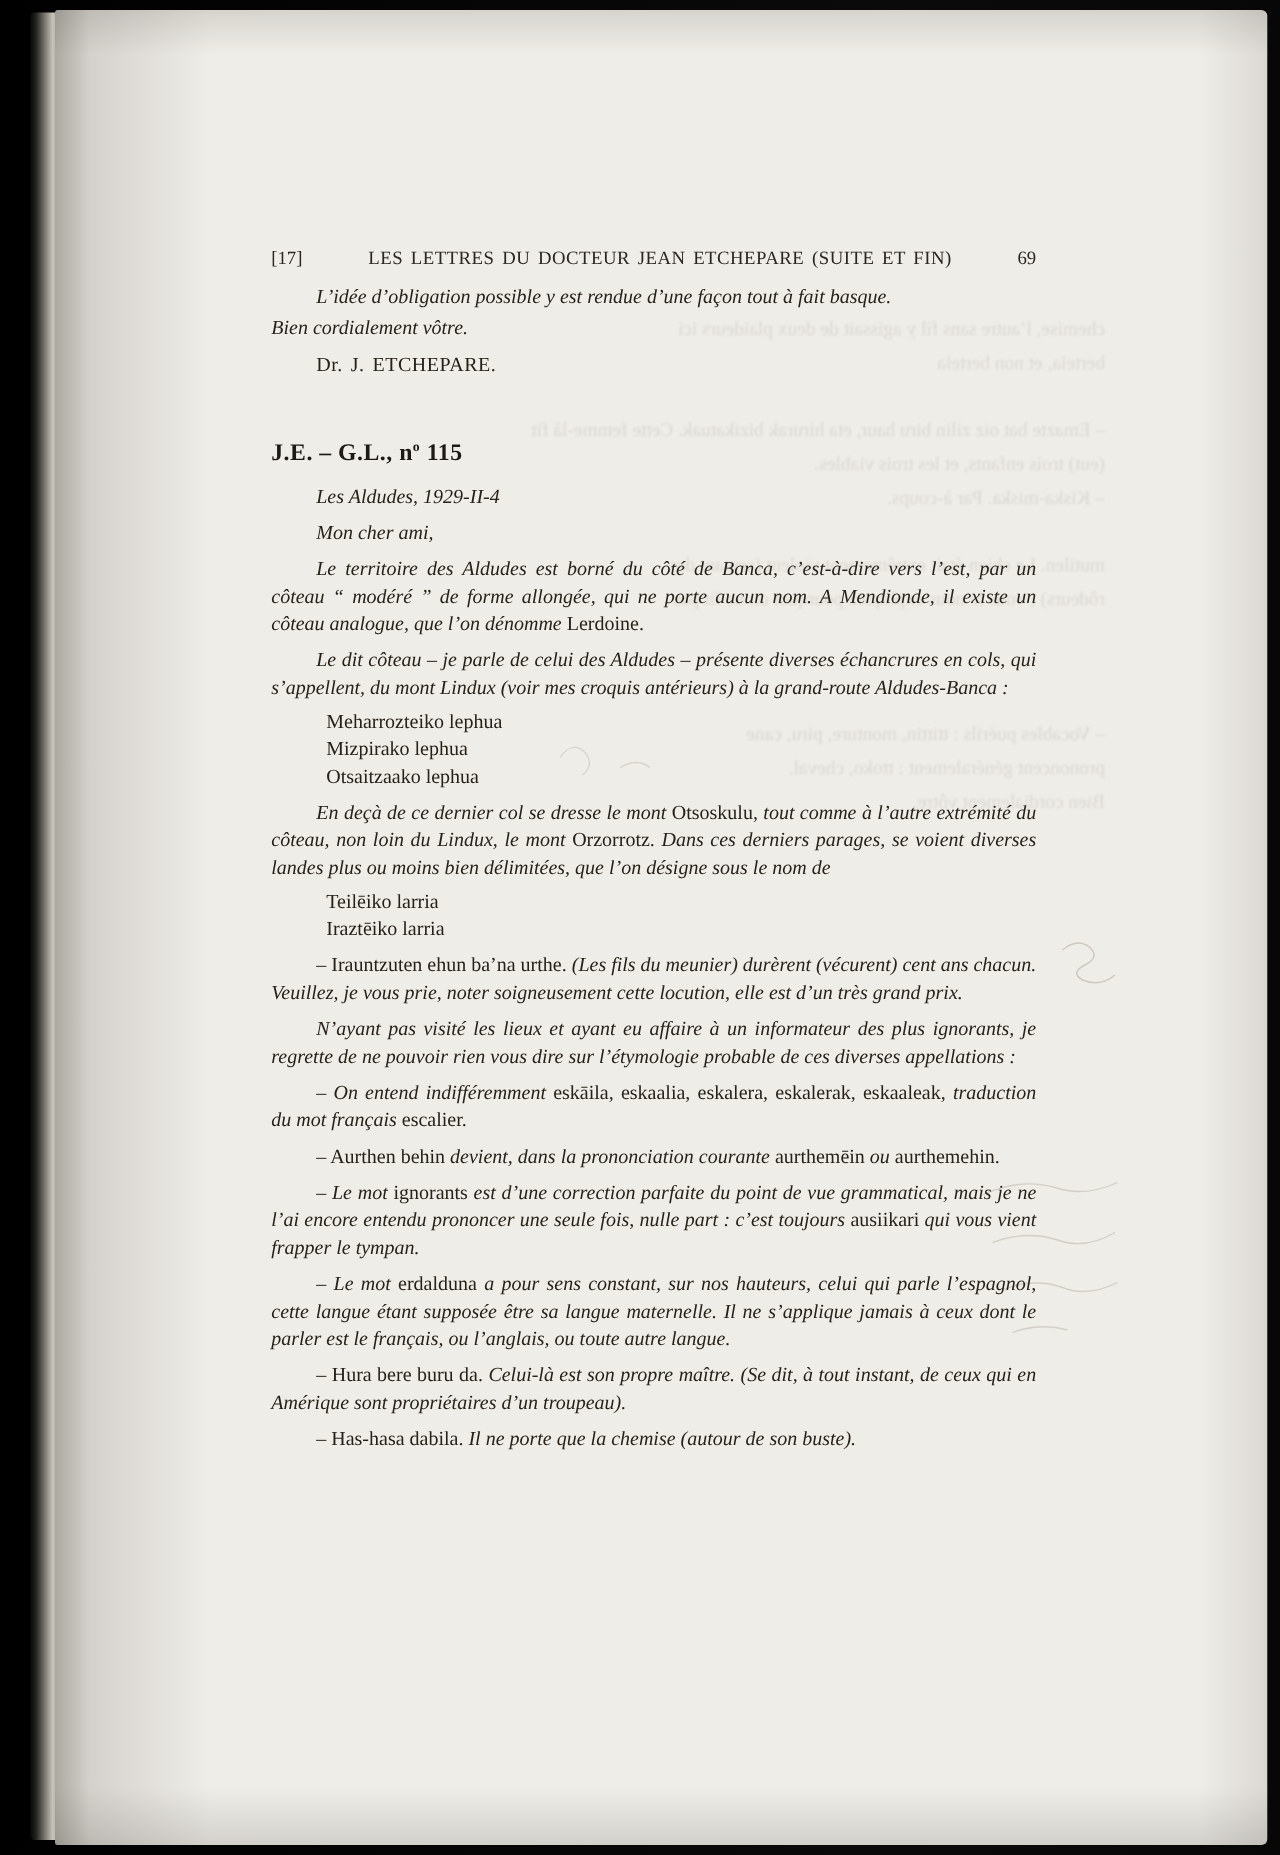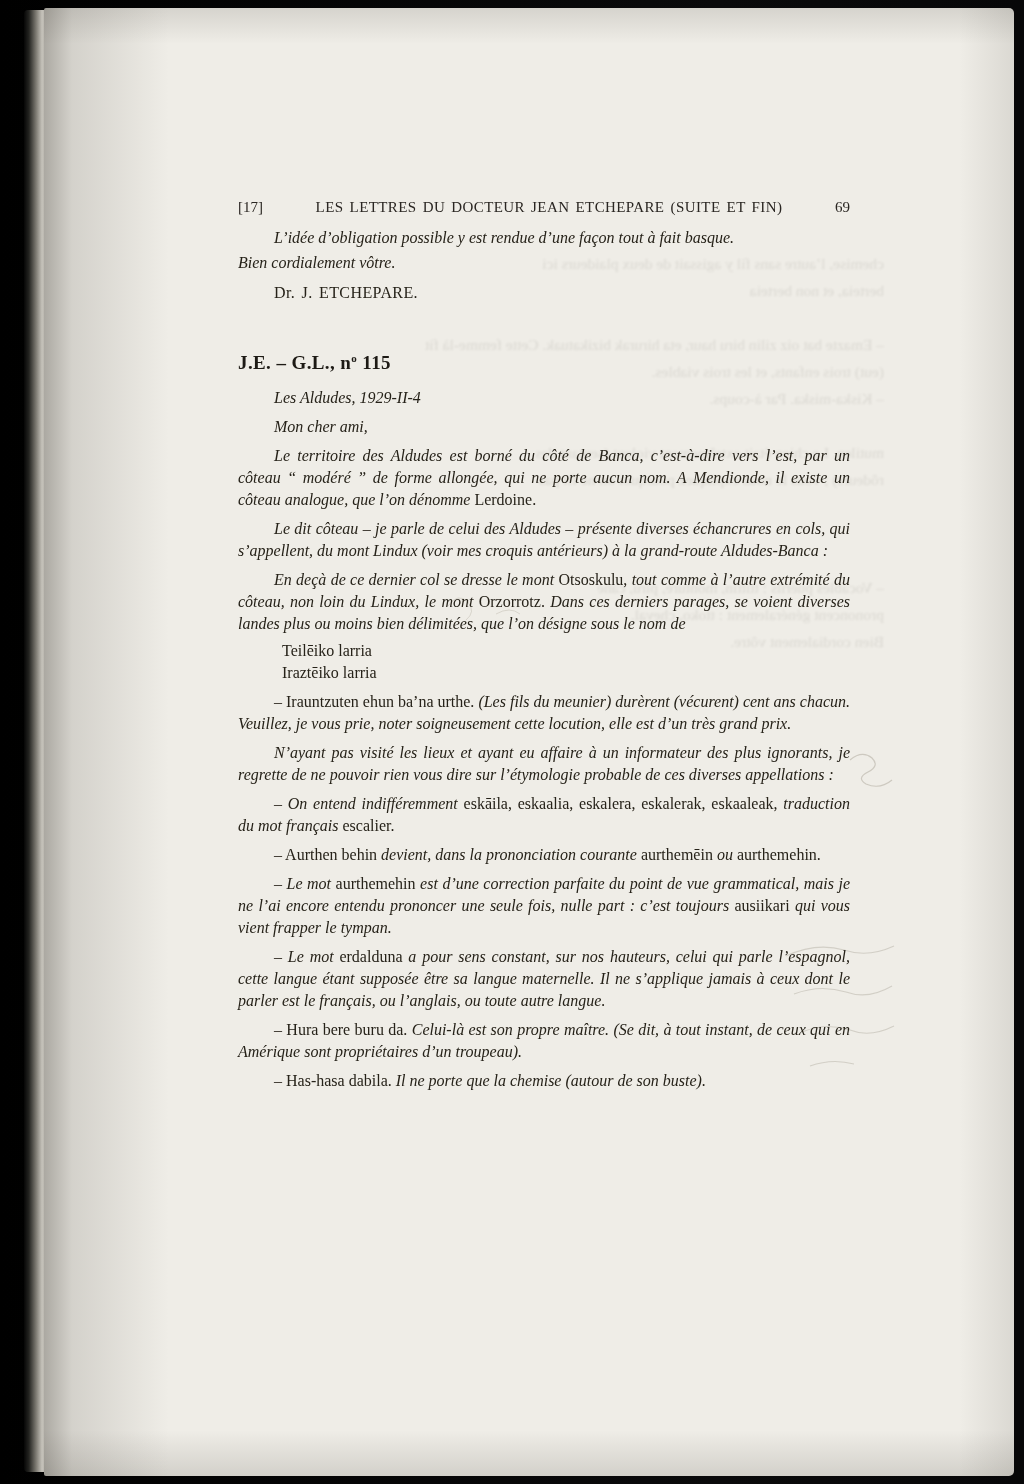--- a/index.html
+++ b/index.html
@@ -26,21 +26,21 @@
   
   .bleed{
     position:absolute;left:190px;top:242px;width:650px;
     transform:scaleX(-1);
     opacity:.13;filter:blur(.8px);
     color:#4f4a42;font-size:15.5px;line-height:27px;
   }
   .bleed div{min-height:27px;white-space:nowrap;overflow:hidden}
   .marks{position:absolute;inset:0;pointer-events:none}
   .textcol{
-    position:absolute;left:194px;top:0;width:612px;
+    position:absolute;left:173px;top:0;width:612px;
     color:#262219;font-size:16px;line-height:22px;
   }
   .header{
     display:flex;justify-content:space-between;align-items:baseline;
     margin-top:188px;font-size:15px;color:#2a2622;
   }
   .header .title{letter-spacing:.4px;word-spacing:2px}
   .closing{margin:30px 0 0 44px;font-style:italic;line-height:25px}
   .signature{margin:10px 0 0 368px;letter-spacing:.4px;word-spacing:2px}
   .heading{
@@ -97,28 +97,33 @@
       <span>69</span>
     </div>
     <div id="blocks">
         <p class="para closing"><span class="it">L’idée d’obligation possible y est rendue d’une façon tout à fait basque.</span><br><span class="it">Bien cordialement vôtre.</span></p>
         <p class="para signature"><span class="ro">Dr. J. ETCHEPARE.</span></p>
         <h2 class="heading"><span class="ro">J.E. – G.L., n</span><sup class="sup">o</sup><span class="ro"> 115</span></h2>
         <p class="para dateline"><span class="it">Les Aldudes, 1929-II-4</span></p>
         <p class="para salutation"><span class="it">Mon cher ami,</span></p>
         <p class="para"><span class="it">Le territoire des Aldudes est borné du côté de Banca, c’est-à-dire vers l’est, par un côteau “ modéré ” de forme allongée, qui ne porte aucun nom. A Mendionde, il existe un côteau analogue, que l’on dénomme </span><span class="ro">Lerdoine.</span></p>
         <p class="para"><span class="it">Le dit côteau – je parle de celui des Aldudes – présente diverses échancrures en cols, qui s’appellent, du mont Lindux (voir mes croquis antérieurs) à la grand-route Aldudes-Banca :</span></p>
+        <div class="list">
+          <div class="list-item">Meharrozteiko lephua</div>
+          <div class="list-item">Mizpirako lephua</div>
+          <div class="list-item">Otsaitzaako lephua</div>
+        </div>
         <p class="para"><span class="it">En deçà de ce dernier col se dresse le mont </span><span class="ro">Otsoskulu,</span><span class="it"> tout comme à l’autre extrémité du côteau, non loin du Lindux, le mont </span><span class="ro">Orzorrotz.</span><span class="it"> Dans ces derniers parages, se voient diverses landes plus ou moins bien délimitées, que l’on désigne sous le nom de</span></p>
         <div class="list">
           <div class="list-item">Teilēiko larria</div>
           <div class="list-item">Iraztēiko larria</div>
         </div>
         <p class="para"><span class="ro">– Irauntzuten ehun ba’na urthe. </span><span class="it">(Les fils du meunier) durèrent (vécurent) cent ans chacun. Veuillez, je vous prie, noter soigneusement cette locution, elle est d’un très grand prix.</span></p>
         <p class="para"><span class="it">N’ayant pas visité les lieux et ayant eu affaire à un informateur des plus ignorants, je regrette de ne pouvoir rien vous dire sur l’étymologie probable de ces diverses appellations :</span></p>
         <p class="para"><span class="it">– On entend indifféremment </span><span class="ro">eskāila, eskaalia, eskalera, eskalerak, eskaaleak, </span><span class="it">traduction du mot français </span><span class="ro">escalier.</span></p>
         <p class="para"><span class="ro">– Aurthen behin </span><span class="it">devient, dans la prononciation courante </span><span class="ro">aurthemēin </span><span class="it">ou </span><span class="ro">aurthemehin.</span></p>
-        <p class="para"><span class="it">– Le mot </span><span class="ro">aurthemehin </span><span class="it">est d’une correction parfaite du point de vue grammatical, mais je ne l’ai encore entendu prononcer une seule fois, nulle part : c’est toujours </span><span class="ro">ausiikari </span><span class="it">qui vous vient frapper le tympan.</span></p>
+        <p class="para"><span class="it">– Le mot </span><span class="ro">ignorants </span><span class="it">est d’une correction parfaite du point de vue grammatical, mais je ne l’ai encore entendu prononcer une seule fois, nulle part : c’est toujours </span><span class="ro">ausiikari </span><span class="it">qui vous vient frapper le tympan.</span></p>
         <p class="para"><span class="it">– Le mot </span><span class="ro">erdalduna </span><span class="it">a pour sens constant, sur nos hauteurs, celui qui parle l’espagnol, cette langue étant supposée être sa langue maternelle. Il ne s’applique jamais à ceux dont le parler est le français, ou l’anglais, ou toute autre langue.</span></p>
         <p class="para"><span class="ro">– Hura bere buru da. </span><span class="it">Celui-là est son propre maître. (Se dit, à tout instant, de ceux qui en Amérique sont propriétaires d’un troupeau).</span></p>
         <p class="para"><span class="ro">– Has-hasa dabila. </span><span class="it">Il ne porte que la chemise (autour de son buste).</span></p>
       </div>
   </div>
 </div>
 
 </body></html>

